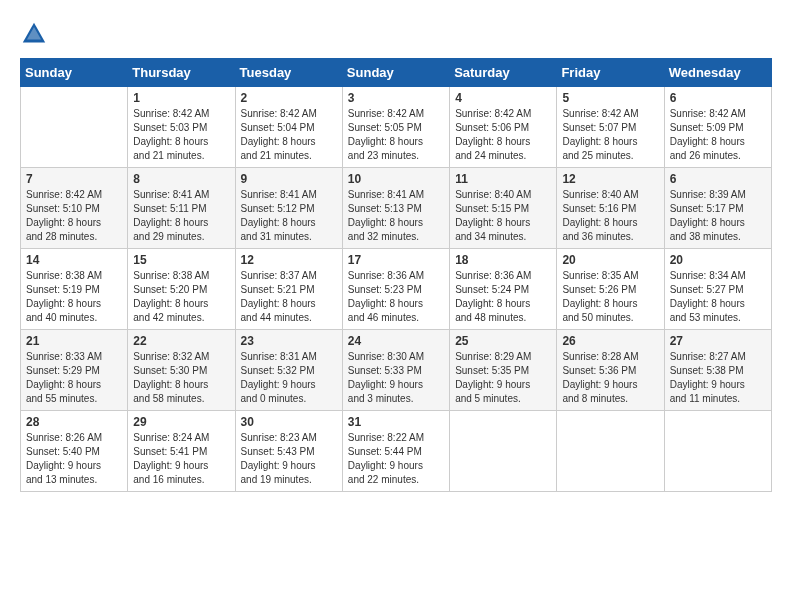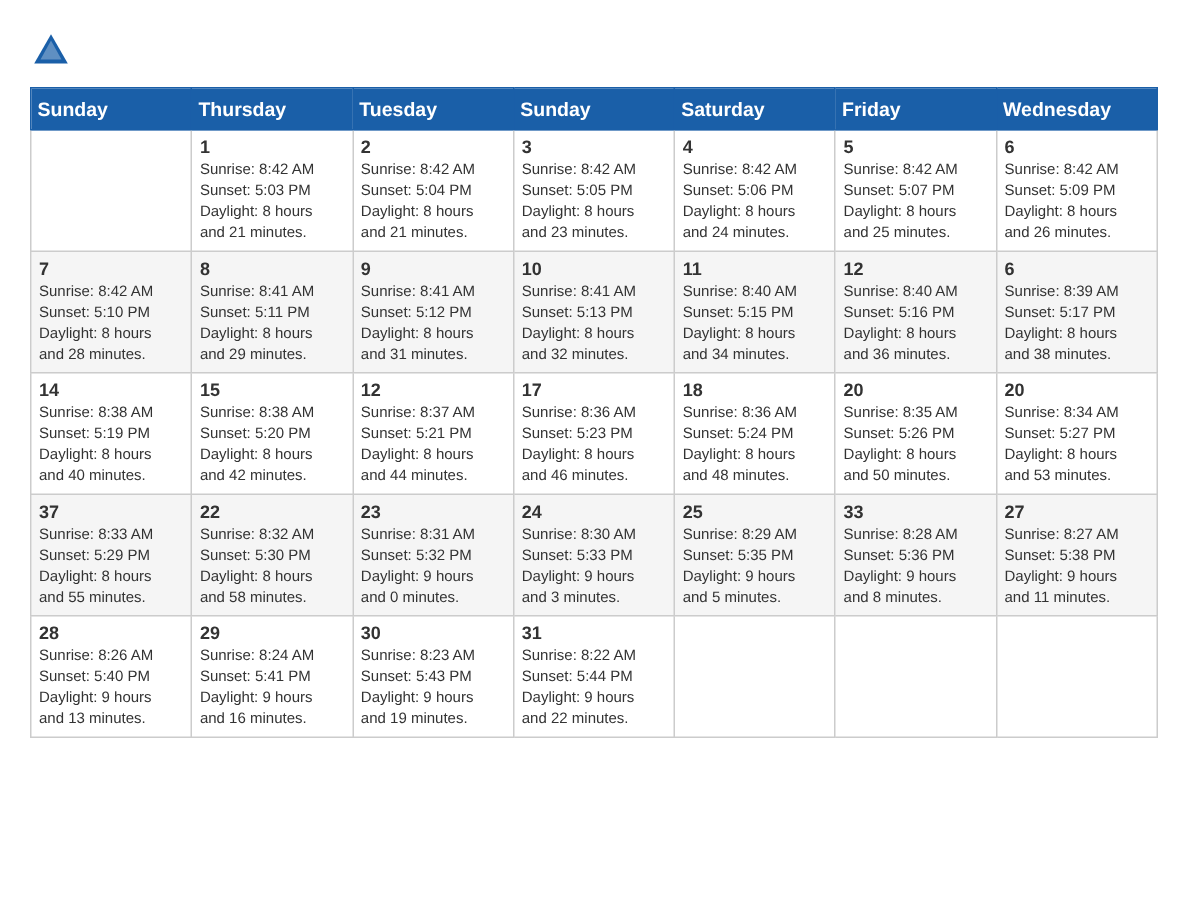--- a/index.html
+++ b/index.html
@@ -202,41 +202,41 @@
           <span class="day-number">20</span>
           <div class="day-info">Sunrise: 8:35 AM<br>Sunset: 5:26 PM<br>Daylight: 8 hours<br>and 50 minutes.</div>
         </td>
         <td>
           <span class="day-number">20</span>
           <div class="day-info">Sunrise: 8:34 AM<br>Sunset: 5:27 PM<br>Daylight: 8 hours<br>and 53 minutes.</div>
         </td>
       </tr>
       <tr>
         <td>
-          <span class="day-number">37</span>
+          <span class="day-number">21</span>
           <div class="day-info">Sunrise: 8:33 AM<br>Sunset: 5:29 PM<br>Daylight: 8 hours<br>and 55 minutes.</div>
         </td>
         <td>
           <span class="day-number">22</span>
           <div class="day-info">Sunrise: 8:32 AM<br>Sunset: 5:30 PM<br>Daylight: 8 hours<br>and 58 minutes.</div>
         </td>
         <td>
           <span class="day-number">23</span>
           <div class="day-info">Sunrise: 8:31 AM<br>Sunset: 5:32 PM<br>Daylight: 9 hours<br>and 0 minutes.</div>
         </td>
         <td>
           <span class="day-number">24</span>
           <div class="day-info">Sunrise: 8:30 AM<br>Sunset: 5:33 PM<br>Daylight: 9 hours<br>and 3 minutes.</div>
         </td>
         <td>
           <span class="day-number">25</span>
           <div class="day-info">Sunrise: 8:29 AM<br>Sunset: 5:35 PM<br>Daylight: 9 hours<br>and 5 minutes.</div>
         </td>
         <td>
-          <span class="day-number">33</span>
+          <span class="day-number">26</span>
           <div class="day-info">Sunrise: 8:28 AM<br>Sunset: 5:36 PM<br>Daylight: 9 hours<br>and 8 minutes.</div>
         </td>
         <td>
           <span class="day-number">27</span>
           <div class="day-info">Sunrise: 8:27 AM<br>Sunset: 5:38 PM<br>Daylight: 9 hours<br>and 11 minutes.</div>
         </td>
       </tr>
       <tr>
         <td>
           <span class="day-number">28</span>

